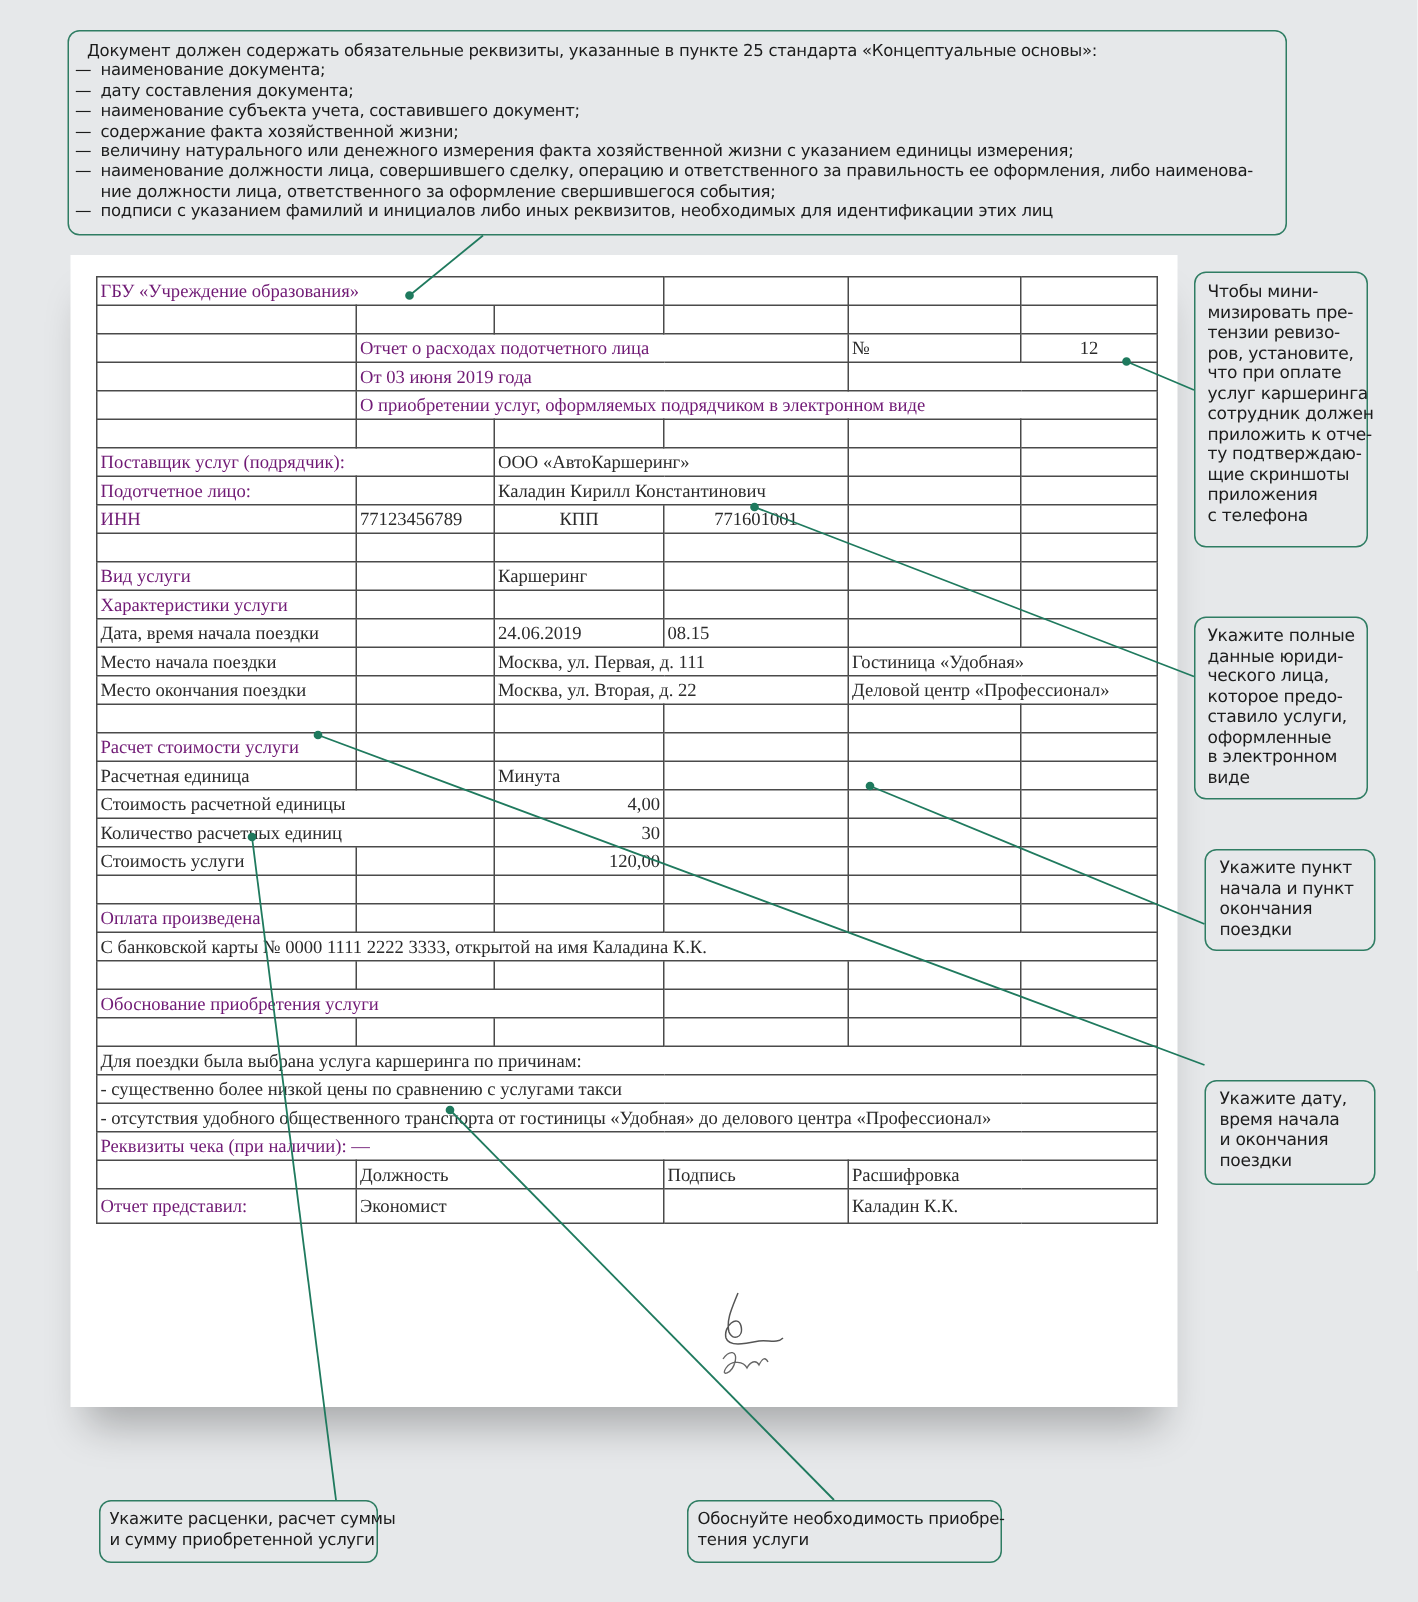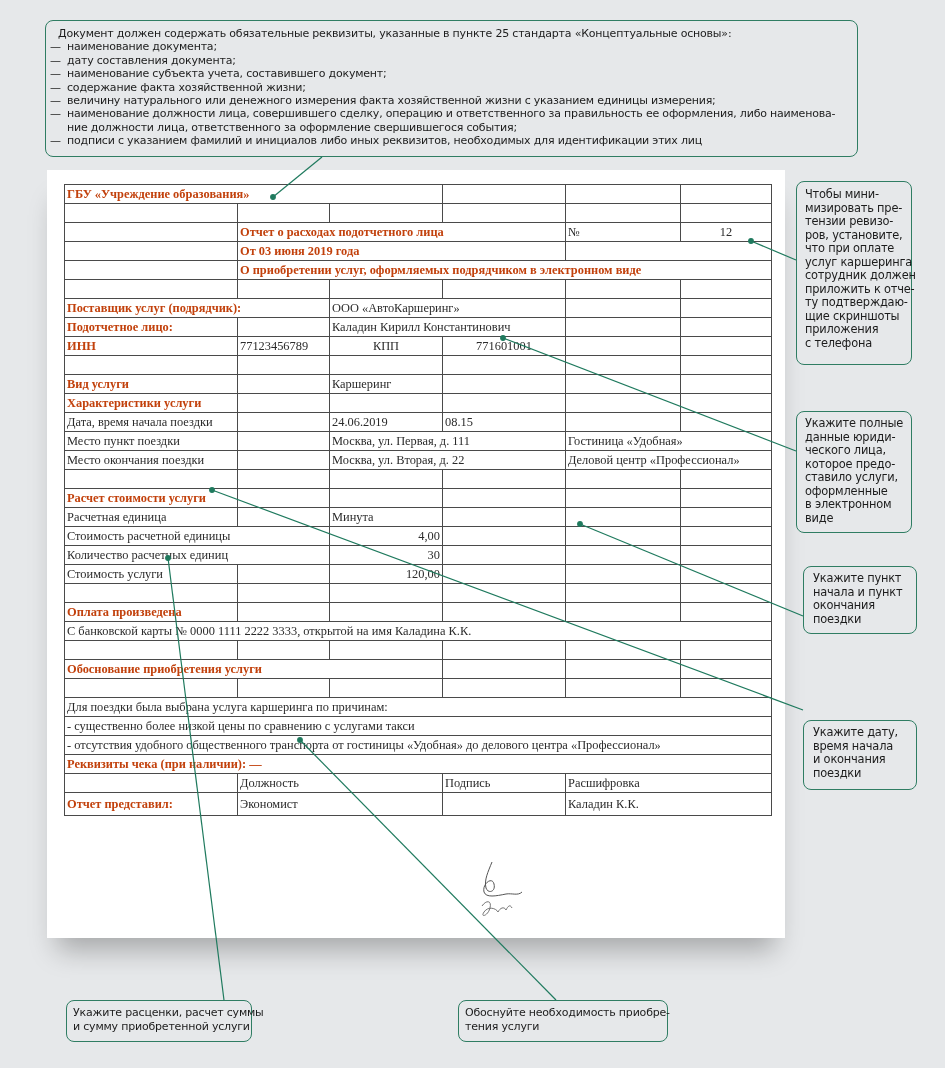--- a/index.html
+++ b/index.html
@@ -36,21 +36,21 @@
   }
   #report-table {
     position:absolute; left:64px; top:184px; width:707px;
     border-collapse:collapse; table-layout:fixed;
     font-family:"Liberation Serif", serif; font-size:12.4px; color:#2b2b2b;
   }
   #report-table td {
     border:1.6px solid #4a4a4a; padding:0 2px; height:18px;
     overflow:hidden; white-space:nowrap; line-height:14px;
   }
-  #report-table td.b { font-weight:bold; color:#c2410c; }
+  #report-table td.b { font-weight:normal; color:#701a75; }
   #report-table td.r { text-align:right; }
   #report-table td.c { text-align:center; }
   #report-table tr.tall td { height:30px; }
   #report-table tr.sig td { height:22px;margin-left:32px; }
   #report-table tr.sig2 td { height:36px; }
   #report-table td.wrap { white-space:normal; line-height:13px; }
   #report-table td.noborder-right { border-right-color:transparent; }
 
   #connectors { position:absolute; left:0; top:0; width:945px; height:1068px; pointer-events:none; }
   #signature { position:absolute; left:466px; top:858px; width:60px; height:68px; pointer-events:none; }
@@ -155,21 +155,21 @@
   </tr>
   <tr>
     <td>Дата, время начала поездки</td>
     <td></td>
     <td>24.06.2019</td>
     <td>08.15</td>
     <td></td>
         <td></td>
   </tr>
   <tr>
-    <td>Место пункт поездки</td>
+    <td>Место начала поездки</td>
     <td></td>
     <td colspan="2">Москва, ул. Первая, д. 111</td>
     <td colspan="2">Гостиница «Удобная»</td>
   </tr>
   <tr>
     <td>Место окончания поездки</td>
     <td></td>
     <td colspan="2">Москва, ул. Вторая, д. 22</td>
     <td colspan="2">Деловой центр «Профессионал»</td>
   </tr>

